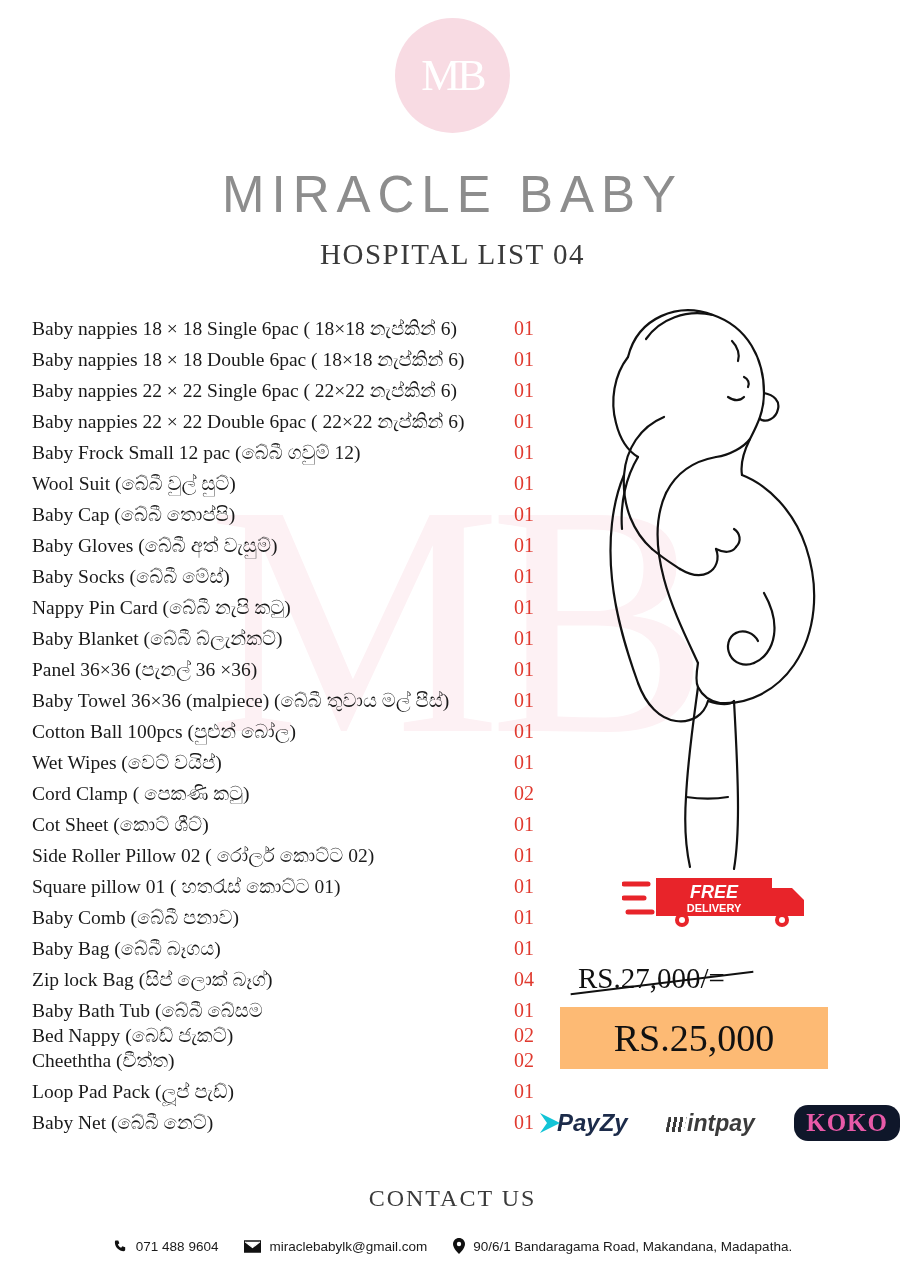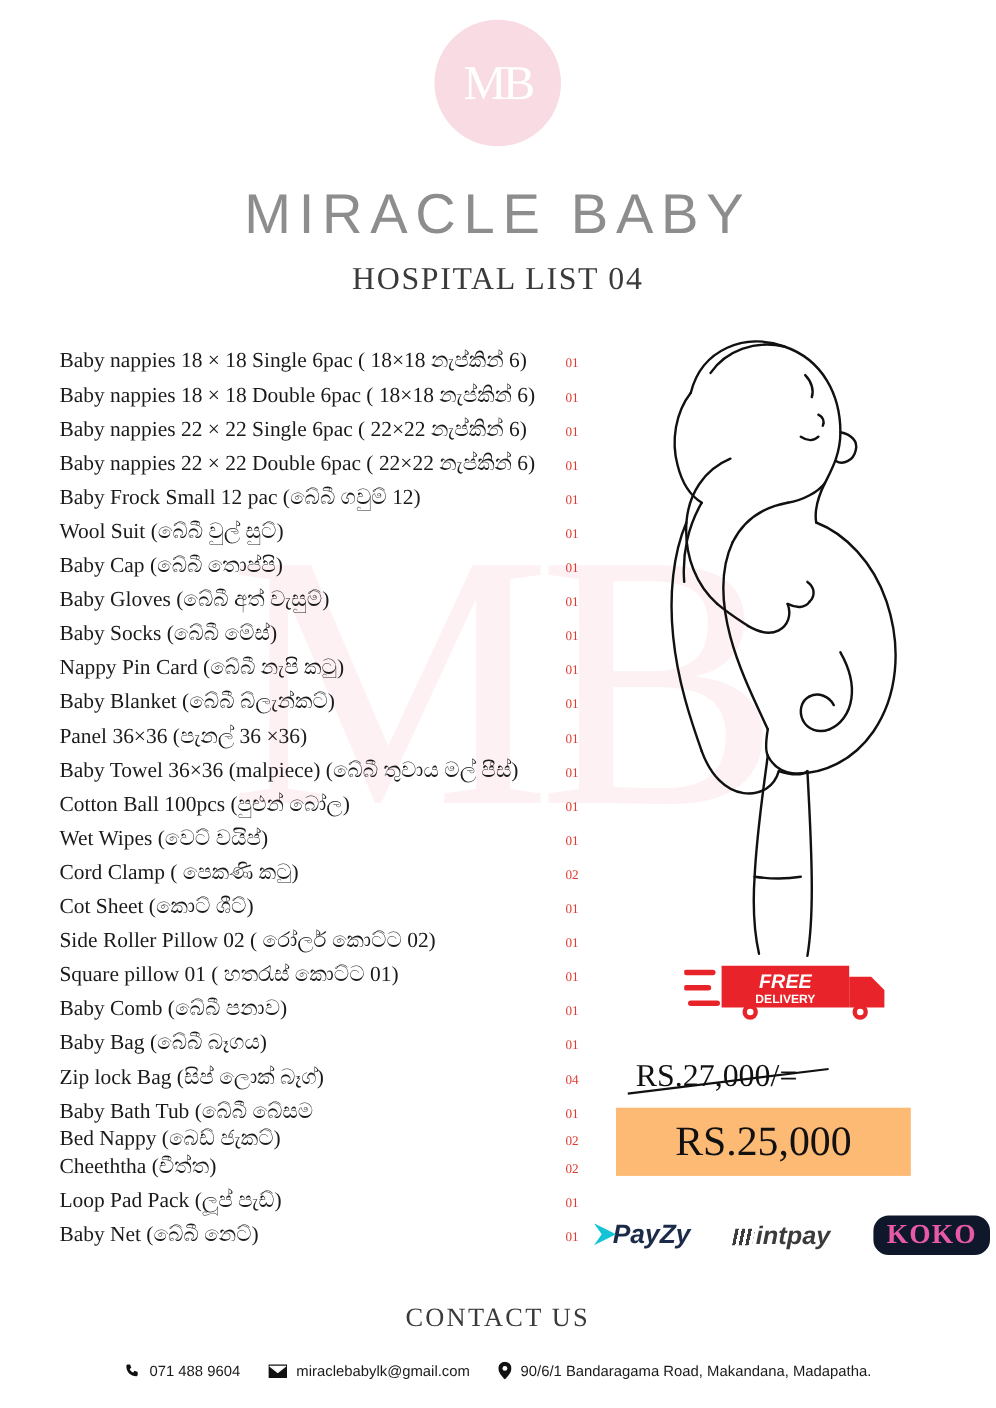--- a/index.html
+++ b/index.html
@@ -71,40 +71,40 @@
 
   
   .content {
     position: relative;
     z-index: 2;
     margin-top: 46px;
     display: flex;
   }
   .list-col {
     width: 560px;
-    padding-left: 54px;
+    padding-left: 32px;
     box-sizing: border-box;
   }
   .item-row {
     display: flex;
     align-items: baseline;
     height: 31px;
   }
   .item-name {
     flex: 1;
     font-family: "Liberation Serif", serif;
     font-size: 19.5px;
     color: #1a1a1a;
     white-space: nowrap;
   }
   .item-qty {
     width: 46px;
     text-align: left;
     font-family: "Liberation Serif", serif;
-    font-size: 12px;
+    font-size: 20px;
     color: #e03a2f;
     padding-left: 8px;
   }
   .item-row.tight { height: 25px; }
 
   
   .right-col {
     width: 345px;
     position: relative;
   }

